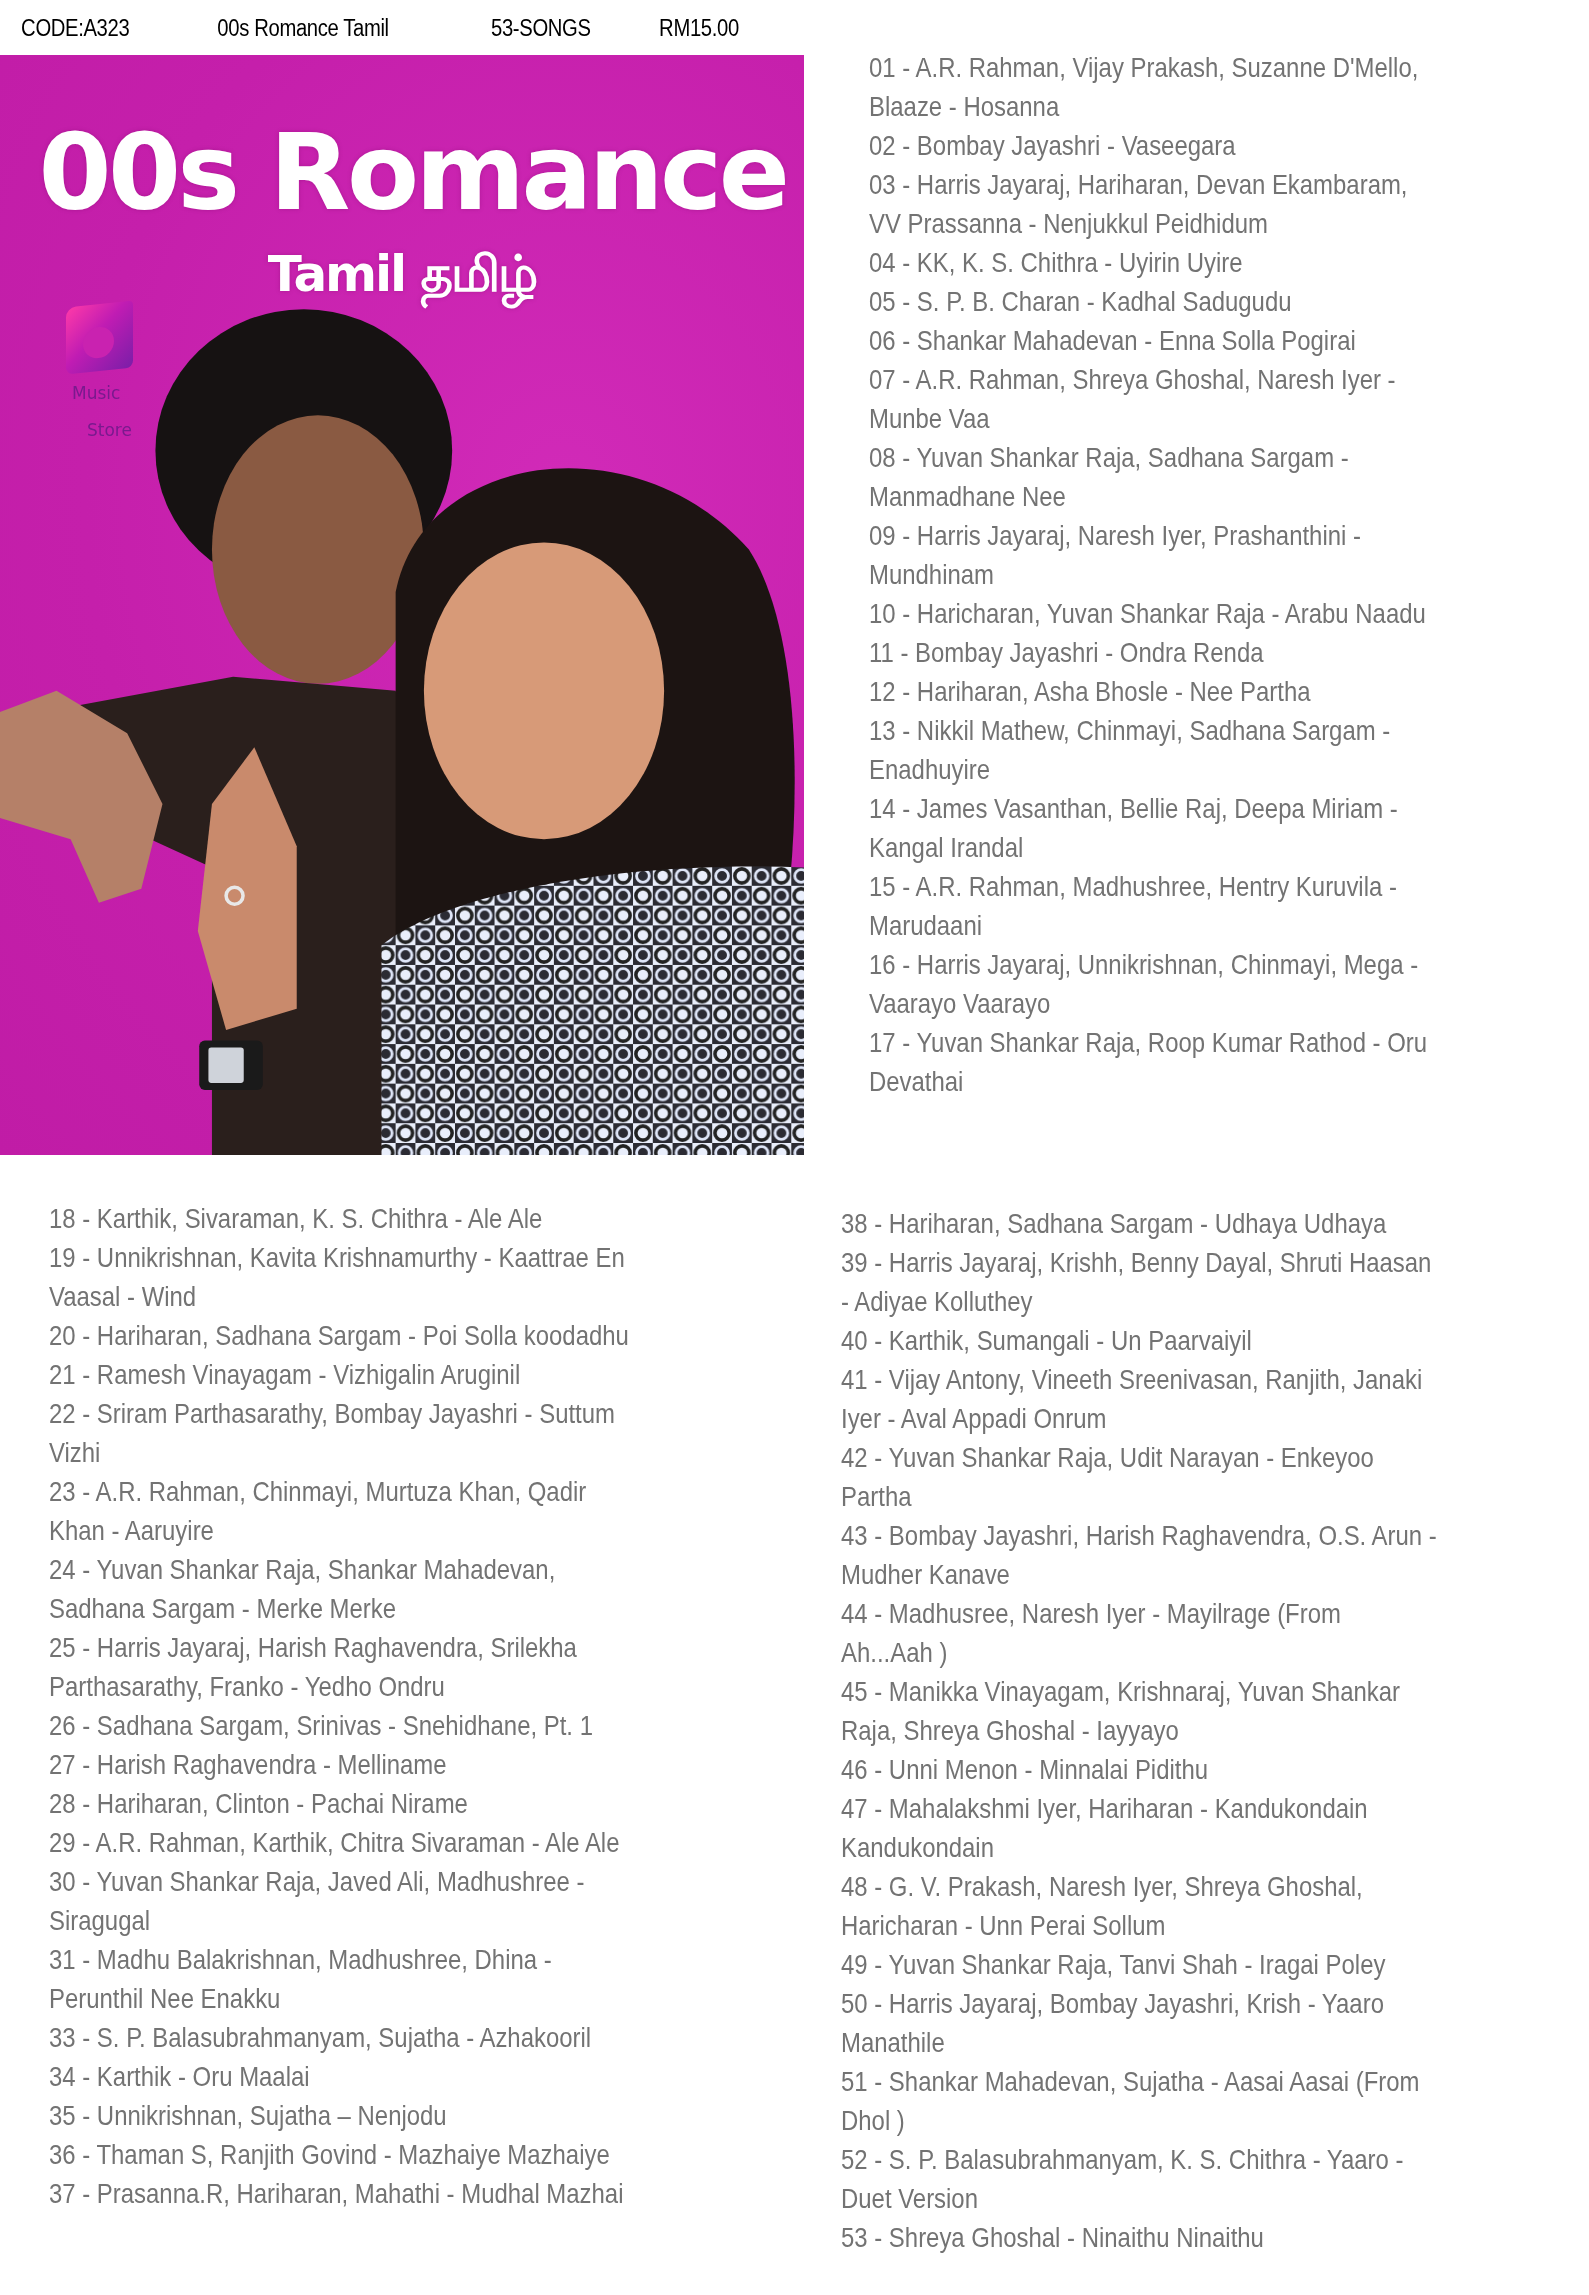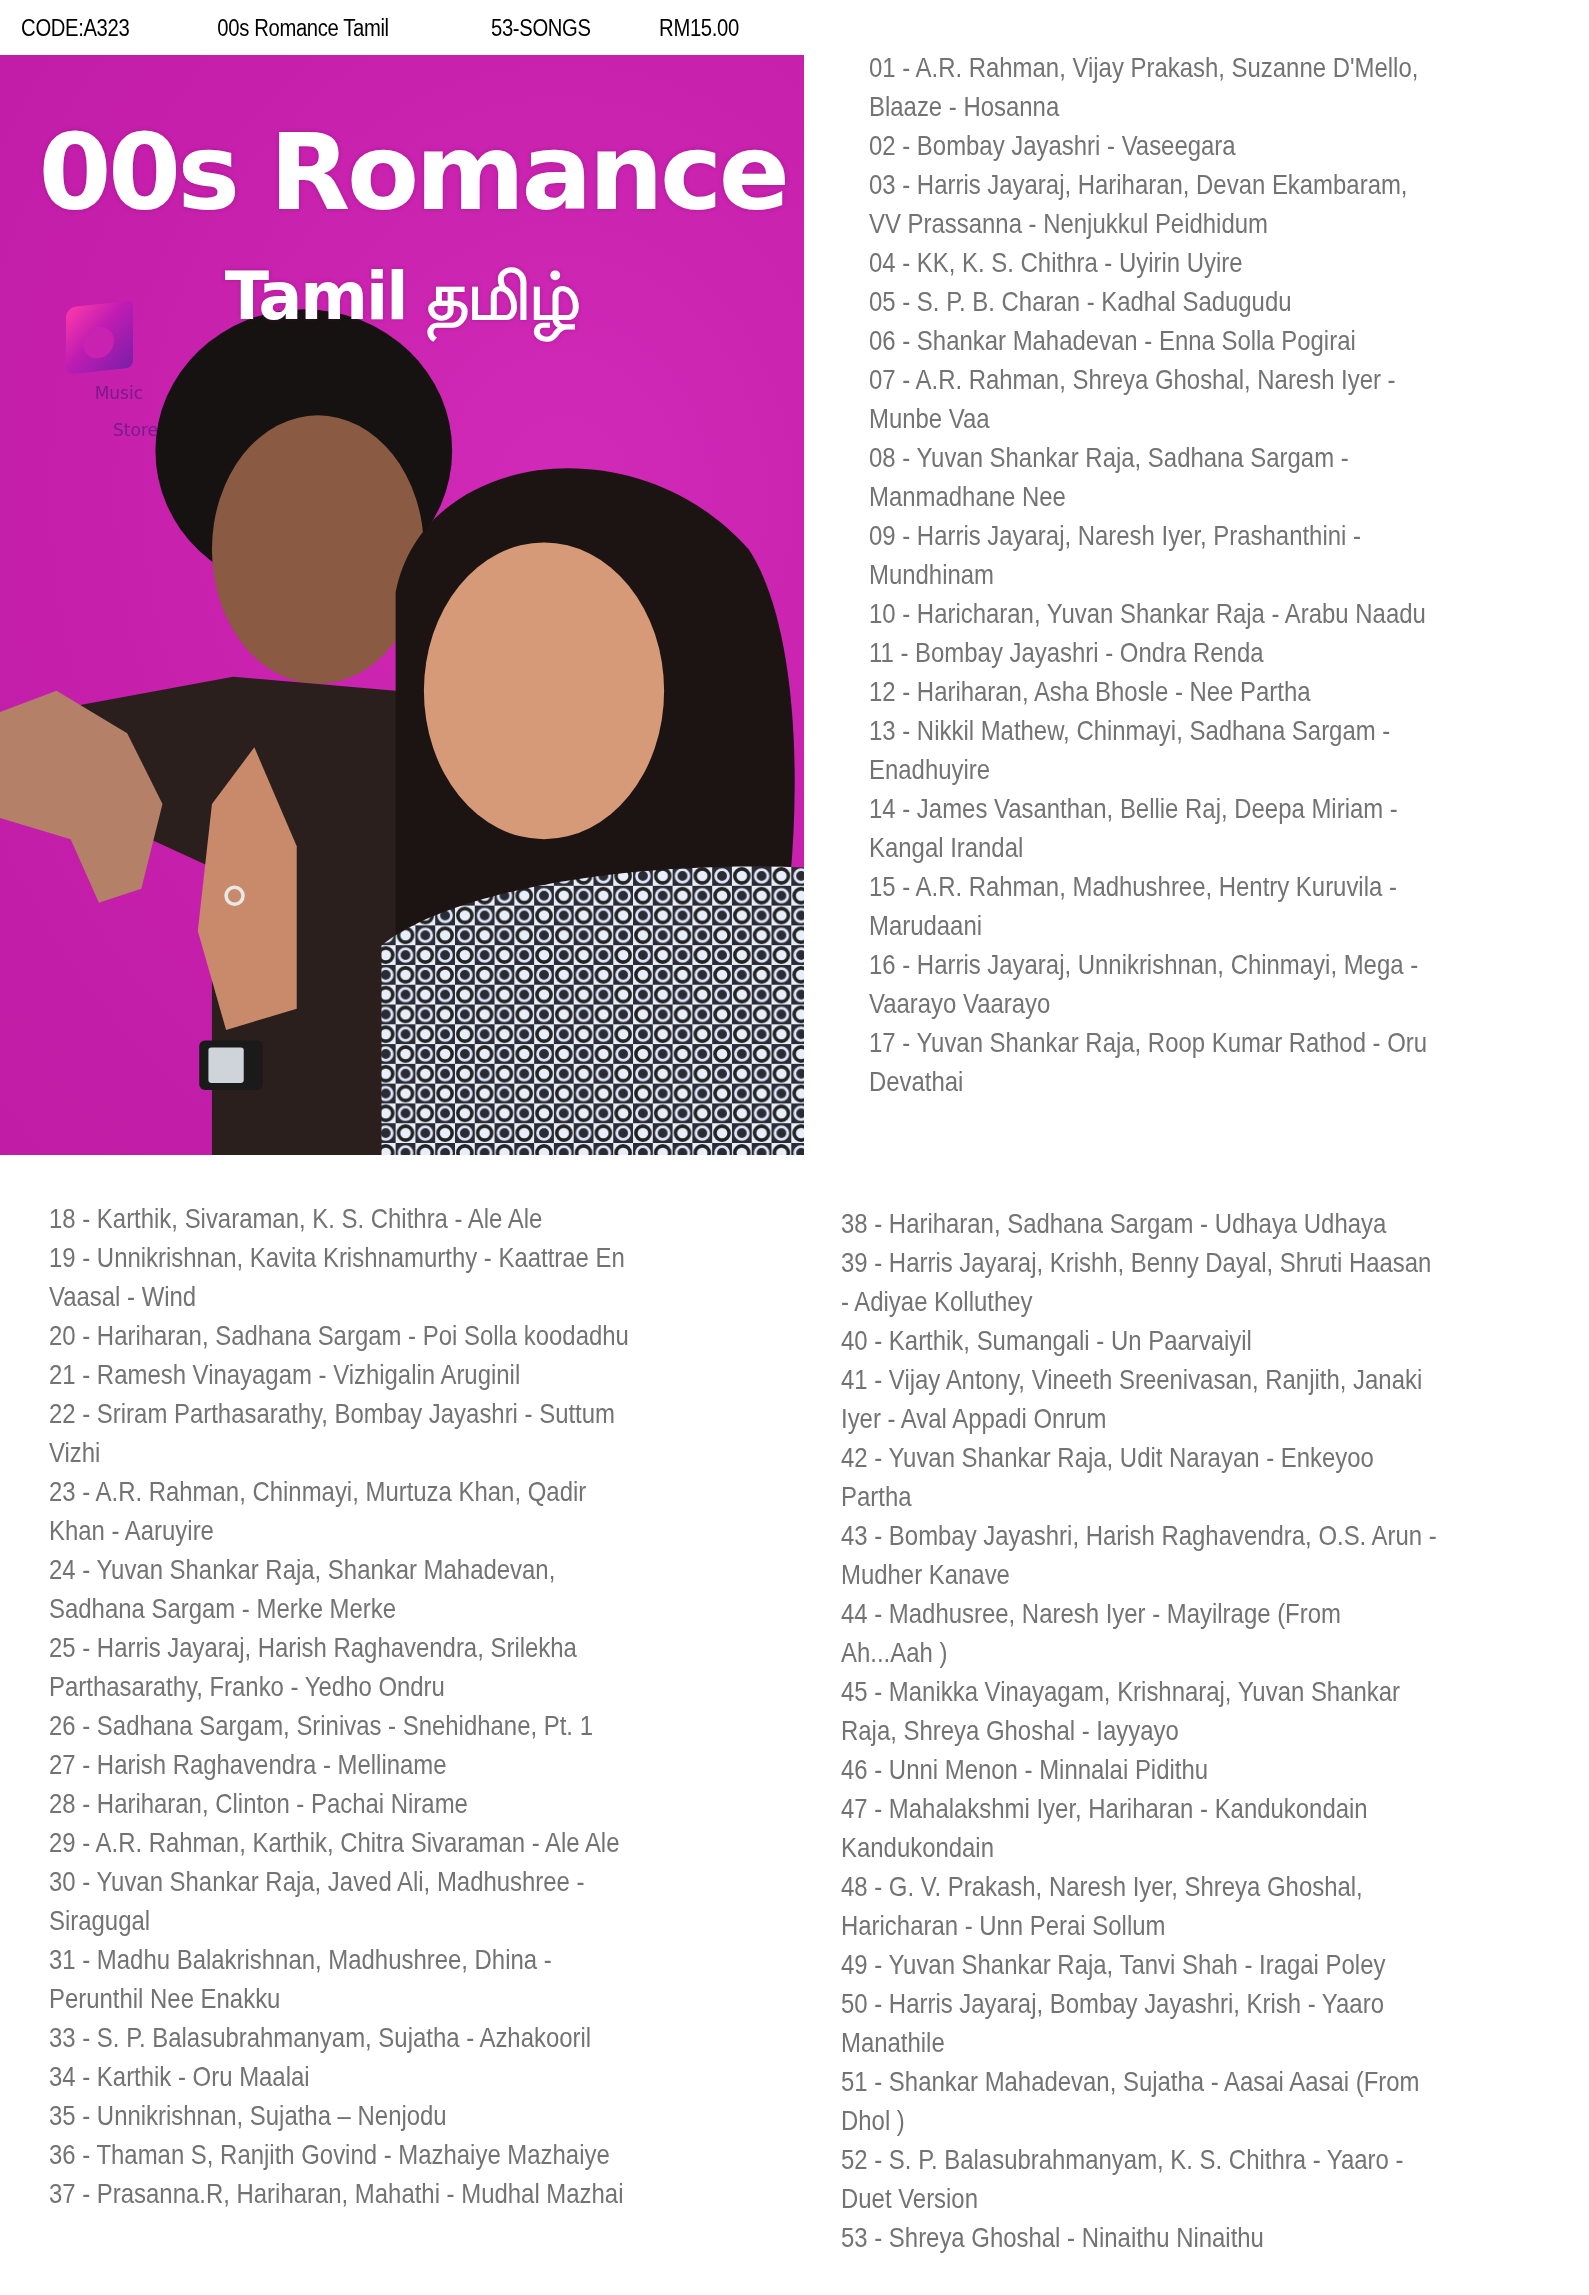--- a/index.html
+++ b/index.html
@@ -22,36 +22,36 @@
       position: absolute; left: 0; top: 55px; width: 804px; height: 1100px;
       background: #c922b0; overflow: hidden;
       background-image: radial-gradient(ellipse at 70% 40%, #d12ab8 0%, #c51fab 60%, #c01ca6 100%);
     }
     .cover-title {
       position: absolute; left: 0; width: 804px; text-align: center;
       color: #ffffff; font-family: "DejaVu Sans", sans-serif; font-weight: bold;
       text-shadow: 0 0 4.2px rgba(120,0,100,0.35);
     }
     .cover-title.line1 { top: 57px; font-size: 105px; letter-spacing: -3.5px; padding-left: 21px; }
-    .cover-title.line2 { top: 204px; font-size: 65px; letter-spacing: -2.1px; }
+    .cover-title.line2 { top: 190px; font-size: 50px; letter-spacing: -2.1px; }
 
     .logo { position: absolute; left: 62px; top: 249px; width: 85px; height: 170px; }
     .logo-mark {
       position: absolute; left: 3.5px; top: 0; width: 67px; height: 67px;
       border-radius: 10px 4.2px 7px 7px;
       background: linear-gradient(135deg, #ff3aa8 0%, #c01cb3 45%, #7a1ea8 100%);
       transform: skewY(-6deg);
     }
     .logo-mark::after {
       content: ""; position: absolute; left: 17px; top: 22.6px; width: 31px; height: 31px;
       border-radius: 50%; background: #c922b0;
     }
     .logo-text {
       position: absolute; left: 10px; width: 71px; color: #7a1a8e;
-      font-family: "DejaVu Sans", sans-serif; font-size: 17px; line-height: 21px; text-align: right;
+      font-family: "DejaVu Sans", sans-serif; font-size: 17px; line-height: 21px;
     }
     .logo-text.l1 { top: 79px; }
     .logo-text.l2 { top: 116px; margin-left: 15px; }
 
     
     .photo { position: absolute; left: 0; top: 0; width: 804px; height: 1100px; }
 
     .tracks {
       position: absolute; font-family: "Liberation Sans", sans-serif;
       font-size: 27.5px; line-height: 39px; color: #737373;

